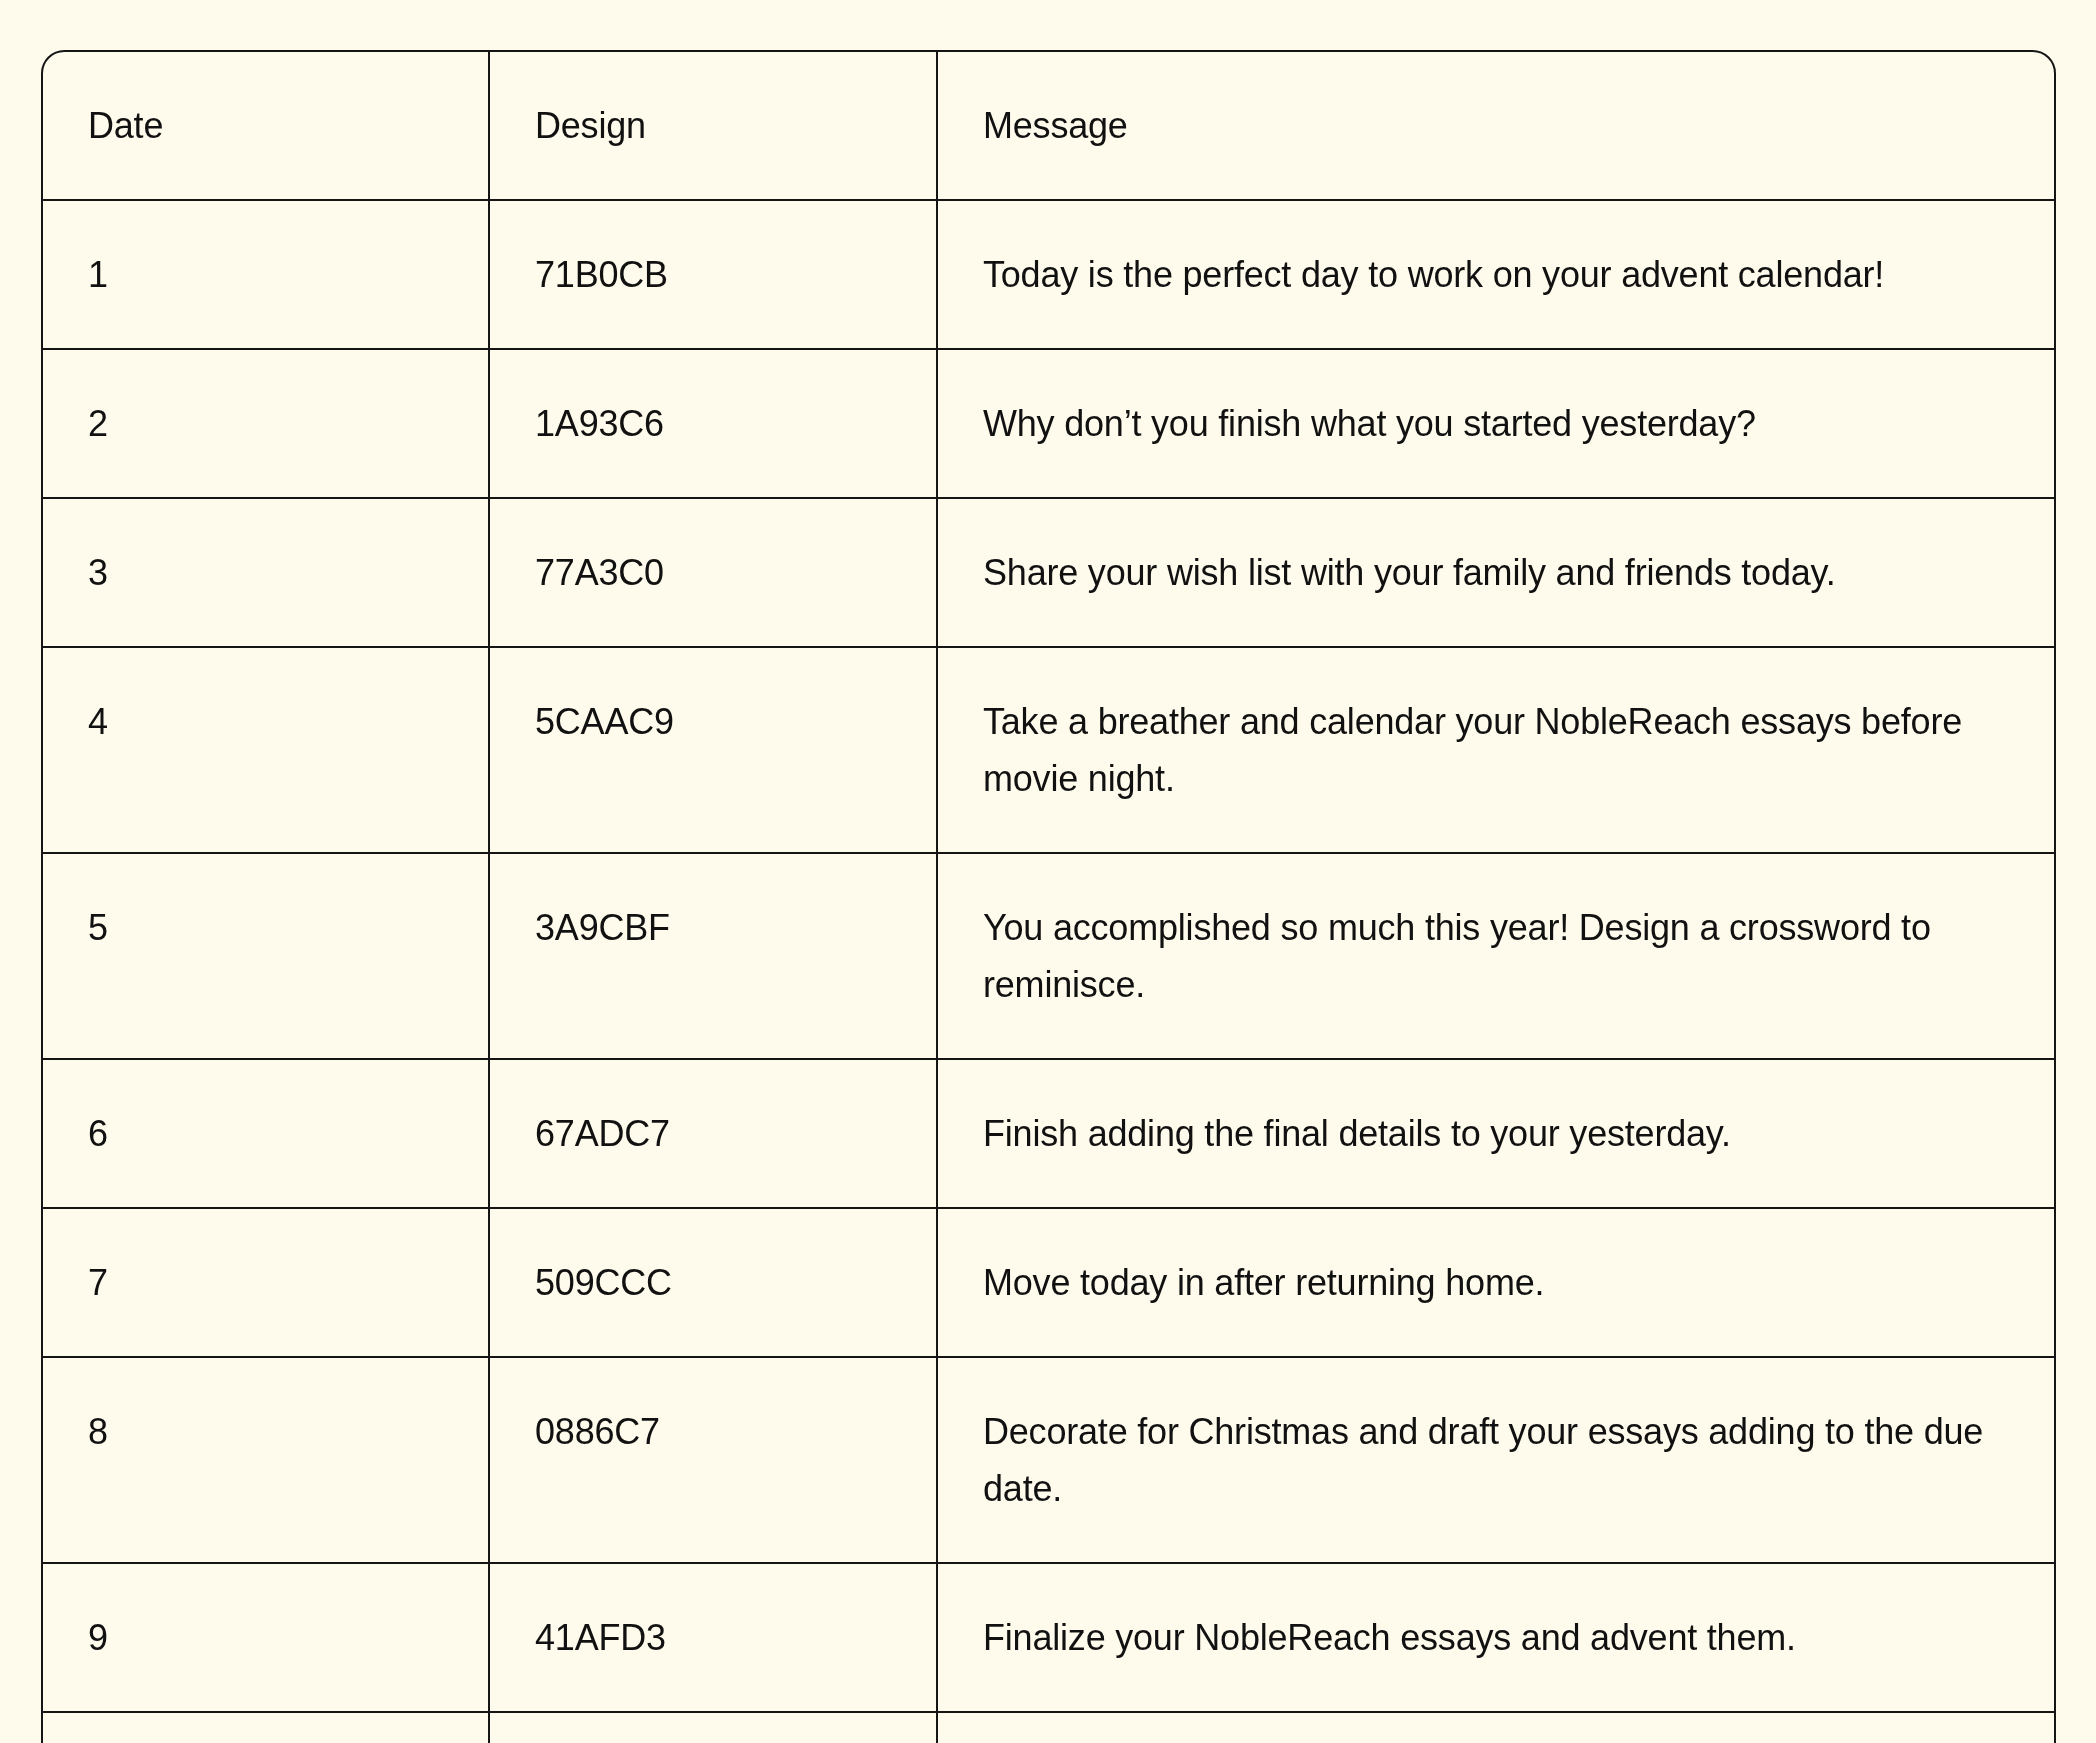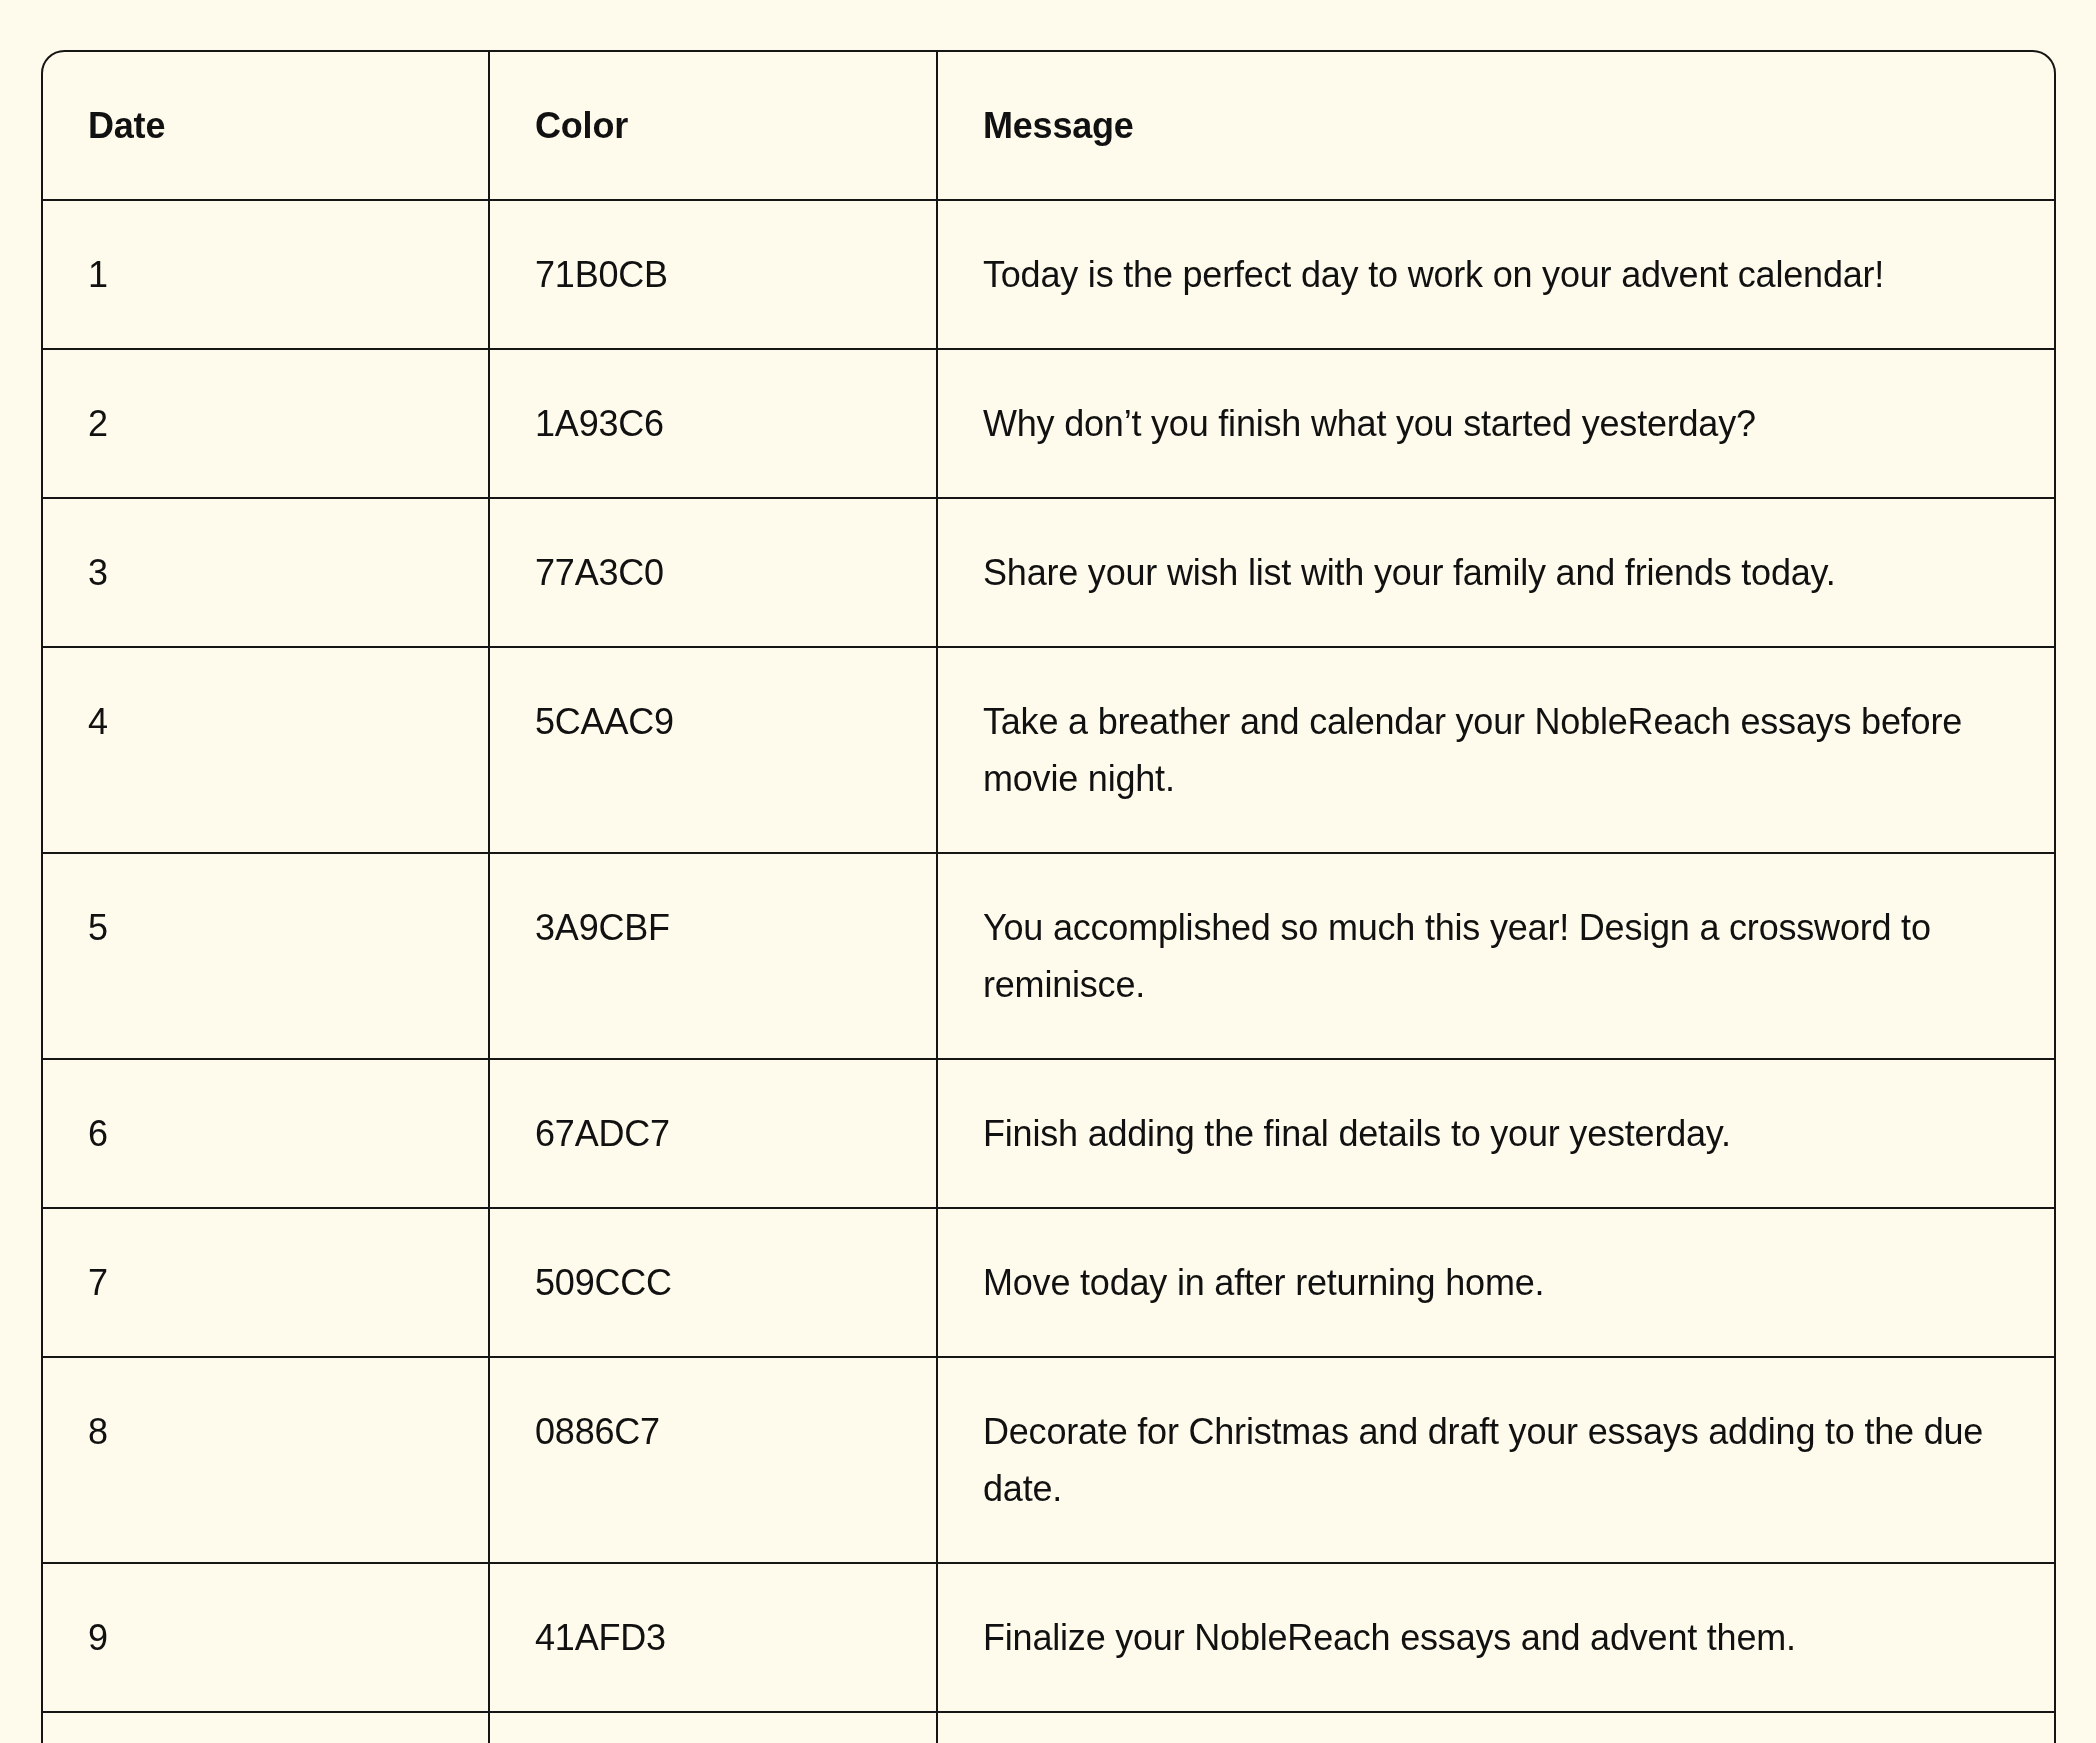--- a/index.html
+++ b/index.html
@@ -35,41 +35,41 @@
   col.c-msg { width: auto; }
   th, td {
     border: 2px solid #151515;
     padding: 45px 45px 45px 45px;
     font-size: 36px;
     line-height: 57px;
     text-align: left;
     vertical-align: top;
     letter-spacing: -0.2px;
   }
-  th { font-weight: bold; margin-left: 47px; }
+  th { font-weight: normal; margin-left: 47px; }
   td { font-weight: normal; }
   tr:first-child th { border-top: none; }
   tr th:first-child, tr td:first-child { border-left: none; }
   tr th:last-child, tr td:last-child { border-right: none; }
   td.msg { padding-right: 17px; }
 </style>
 </head>
 <body>
 
 <div class="table-wrap">
   <table>
     <colgroup>
       <col class="c-date">
       <col class="c-color">
       <col class="c-msg">
     </colgroup>
     <thead>
       <tr>
         <th>Date</th>
-        <th>Color</th>
+        <th>Design</th>
         <th>Message</th>
       </tr>
     </thead>
     <tbody>
       <tr>
         <td>1</td>
         <td>71B0CB</td>
         <td class="msg">Today is the perfect day to work on your advent calendar!</td>
       </tr>
       <tr>

